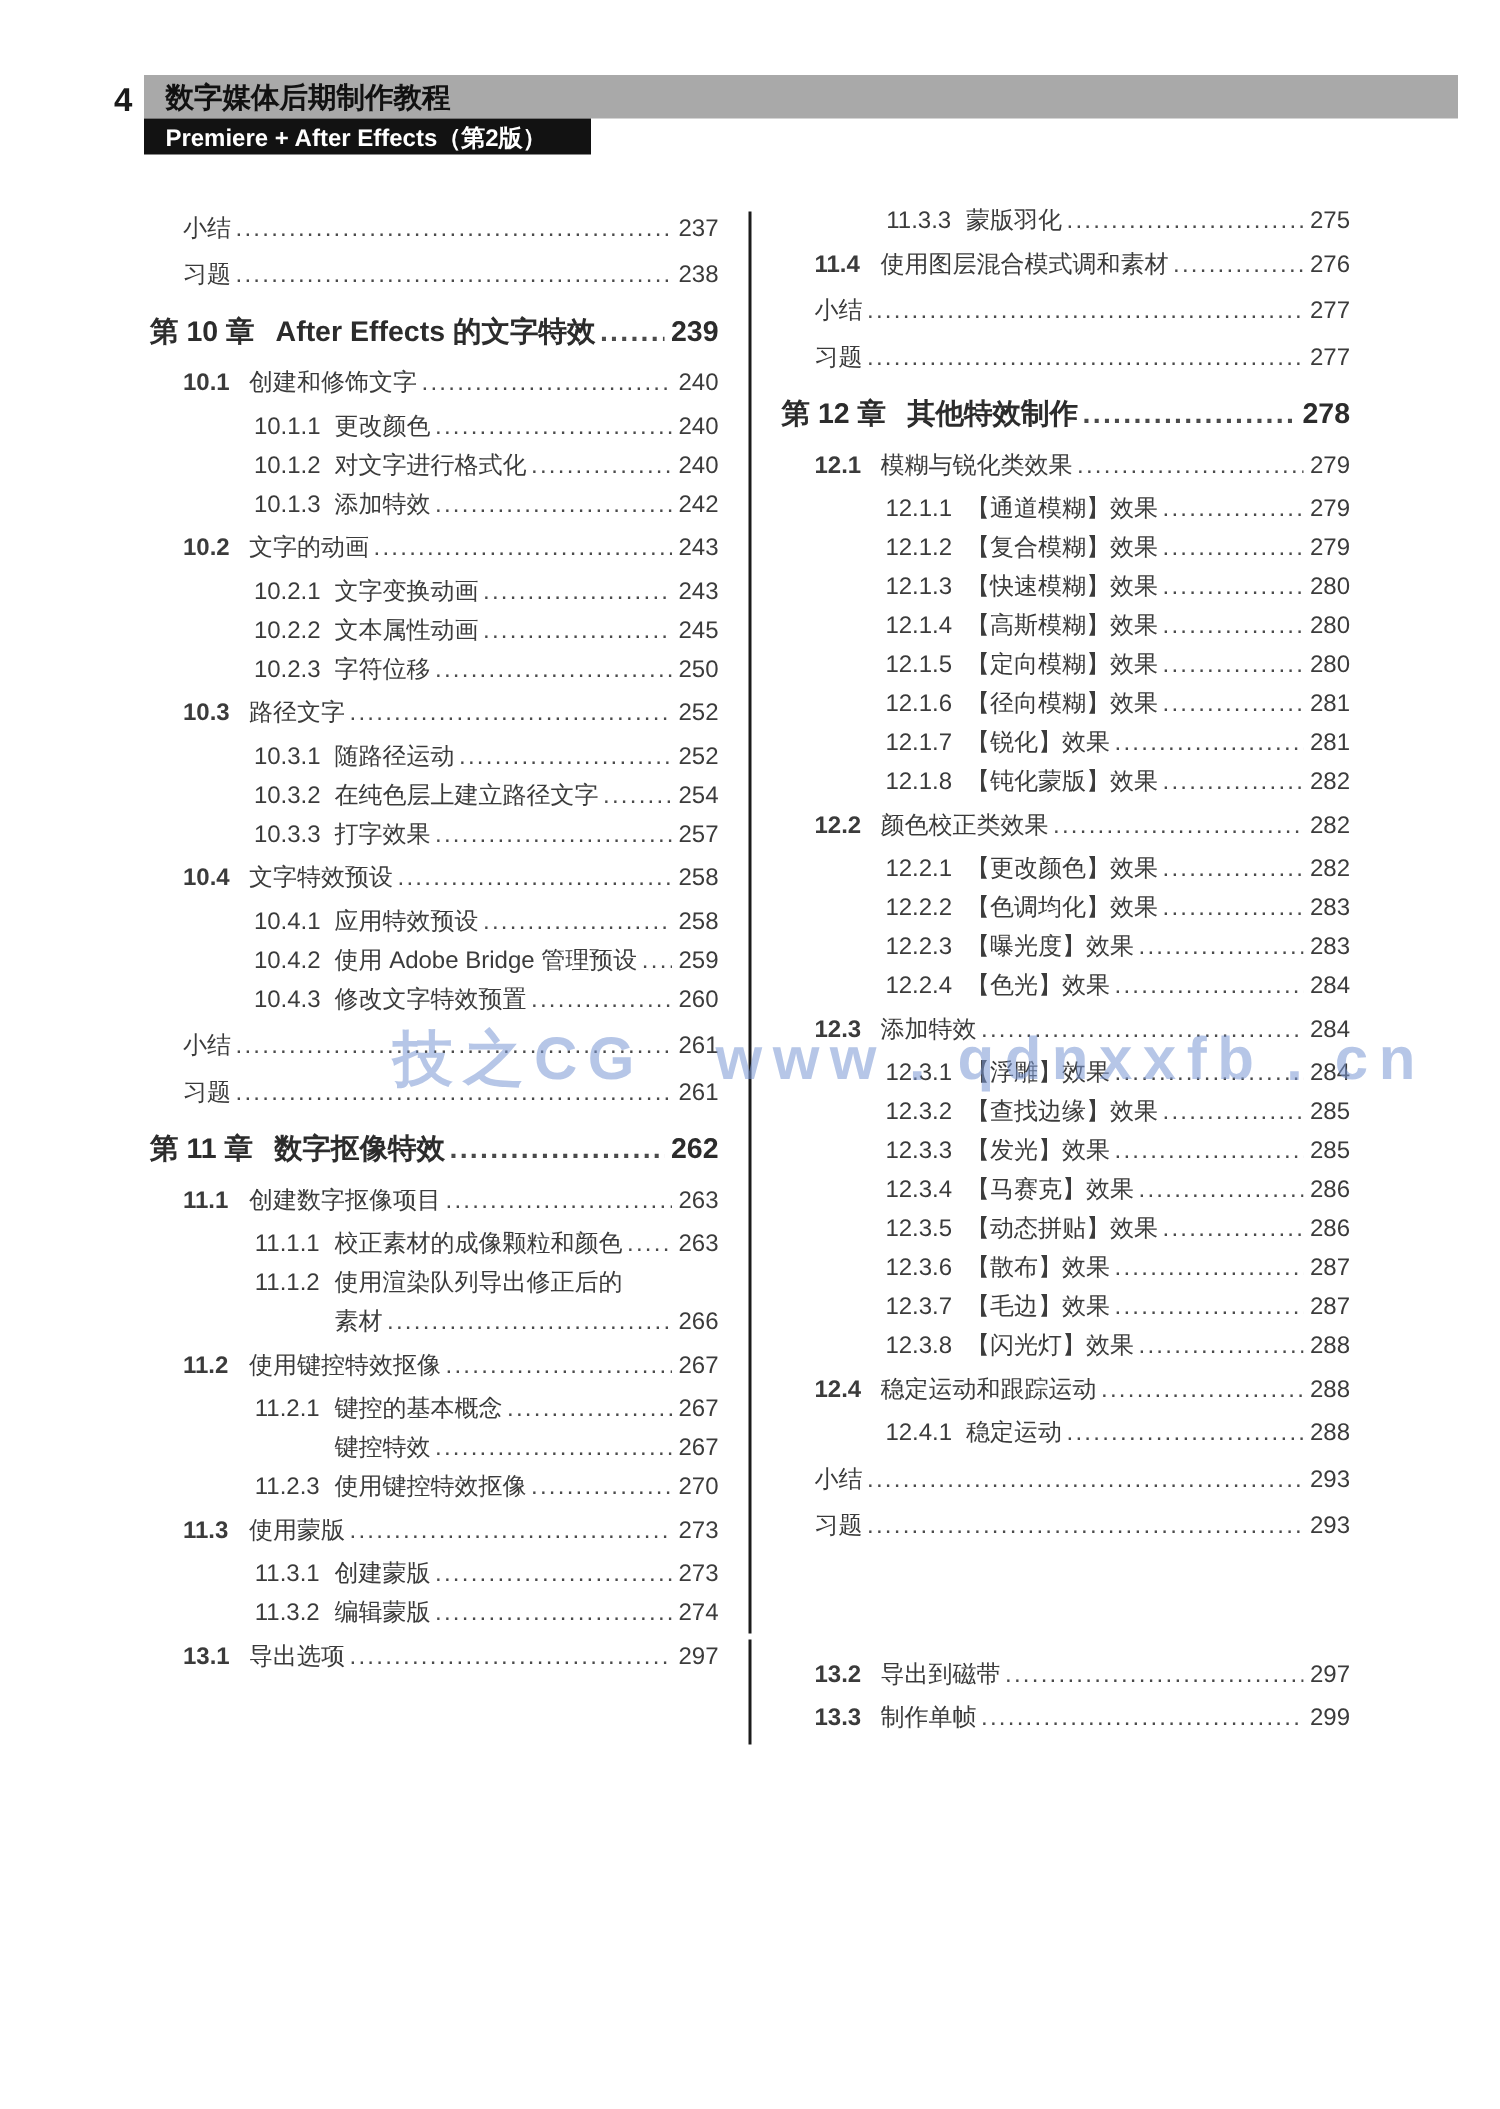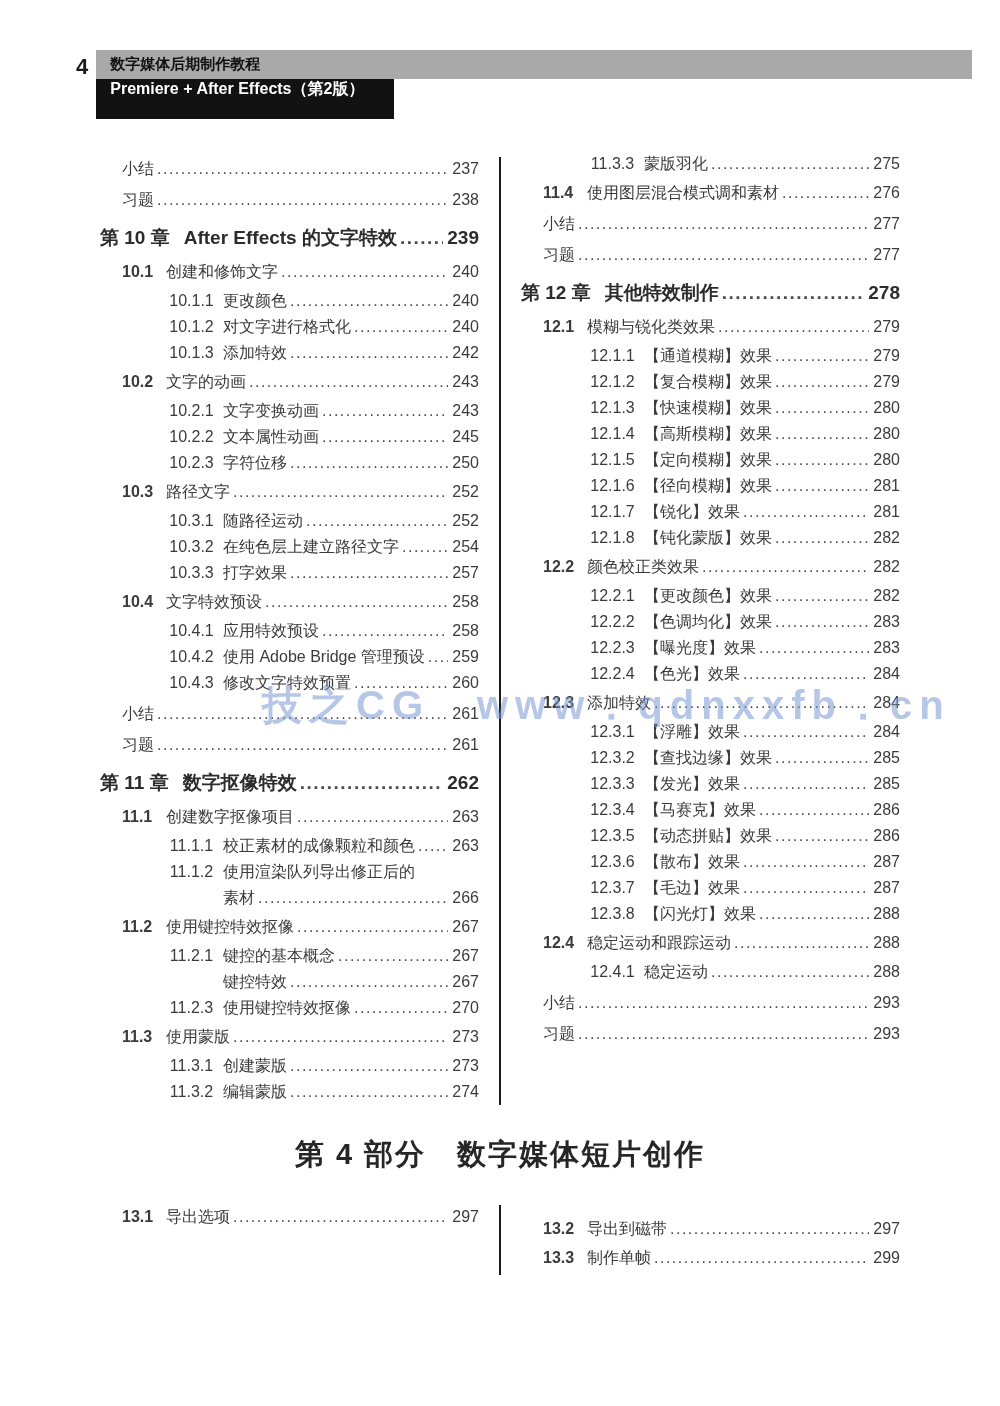--- a/index.html
+++ b/index.html
@@ -28,30 +28,30 @@
     margin: 4px 8px 0 0;
     flex: none;
   }
   .header-bars { flex: 1; }
   .gray-bar {
     background: #a9a9a9;
     height: 29px;
     display: flex;
     align-items: center;
     padding-left: 14px;
-    font-size: 15px;
+    font-size: 19px;
     font-weight: bold;
     color: #111;
   }
   .black-bar {
     background: #121212;
-    height: 40px;
+    height: 24px;
     width: 284px;
     display: flex;
-    align-items: flex-start;
+    align-items: flex-end;
     padding-left: 14px;
     font-size: 16px;
     font-weight: bold;
     color: #ffffff;
   }
 
   
   .toc-columns {
     display: flex;
     padding: 32px 100px 0 100px;
@@ -525,21 +525,20 @@
           <span class="page-no">293</span>
         </div>
         <div class="toc-row plain">
           <span class="title">习题</span>
           <span class="leader"></span>
           <span class="page-no">293</span>
         </div>
       </div>
   </div>
 
-  <div class="part-heading">第 4 部分　数字媒体短片创作</div>
 
   <div class="toc-columns toc-bottom">
     <div class="toc-col">
         <div class="toc-row section">
           <span class="num">13.1</span>
           <span class="title">导出选项</span>
           <span class="leader"></span>
           <span class="page-no">297</span>
         </div>
       </div>

